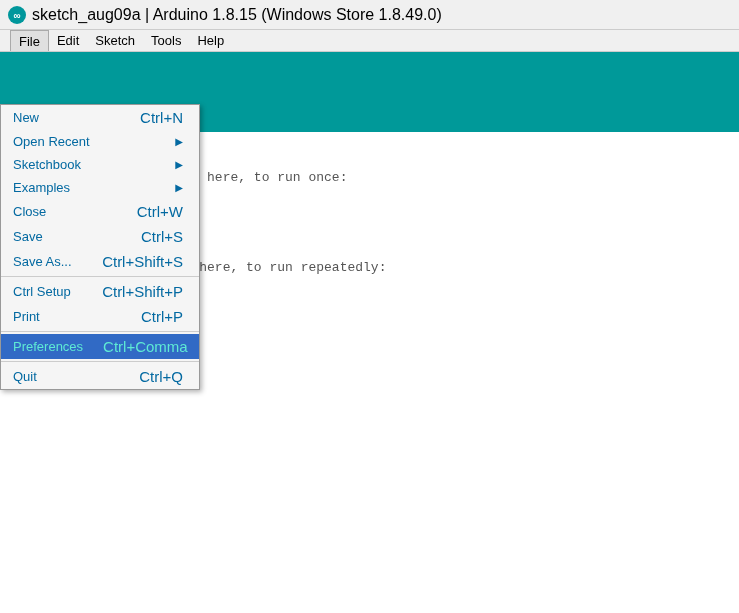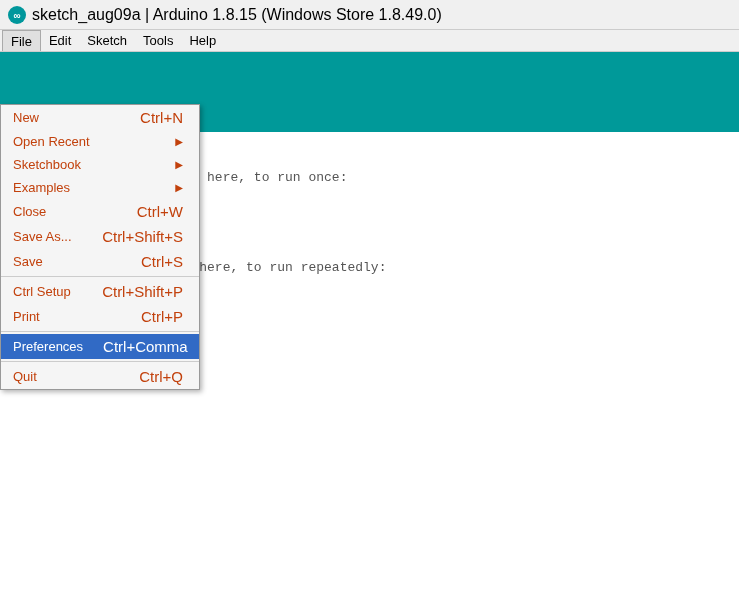--- a/index.html
+++ b/index.html
@@ -31,21 +31,21 @@
       font-size: 16px;
       color: #000;
     }
 
     
     .menu-bar {
       background: #f0f0f0;
       height: 22px;
       display: flex;
       align-items: center;
-      padding: 0 2px;
+      padding: 0 10px;
       border-bottom: 1px solid #ccc;
       position: relative;
       z-index: 100;
       text-align: right;
     }
     .menu-bar-item {
       padding: 2px 8px;
       cursor: pointer;
       font-size: 13px;
       color: #000;
@@ -108,26 +108,26 @@
       box-shadow: 2px 2px 5px rgba(0,0,0,0.3);
       pointer-events: all;
     }
 
     .menu-item {
       display: flex;
       justify-content: space-between;
       align-items: center;
       padding: 4px 16px 4px 12px;
       cursor: pointer;
-      color: #c2410c;
+      color: #0369a1;
       min-height: 22px;
     }
     .menu-item.highlighted {
       background: #316ac5;
-      color: #ffffff;
+      color: #5eead4;
     }
     .menu-item.has-submenu .submenu-arrow {
       font-size: 10px;
     }
     .menu-item .shortcut {
       color: inherit;
       font-size: 15px;
       margin-left: 20px;
     }
     .menu-separator {
@@ -198,27 +198,27 @@
         <span class="menu-item-label">Examples</span>
         <span class="submenu-arrow">▶</span>
       </div>
 
       <div class="menu-item">
         <span class="menu-item-label">Close</span>
         <span class="shortcut">Ctrl+W</span>
       </div>
 
       <div class="menu-item">
+        <span class="menu-item-label">Save</span>
+        <span class="shortcut">Ctrl+S</span>
+      </div>
+
+      <div class="menu-item">
         <span class="menu-item-label">Save As...</span>
         <span class="shortcut">Ctrl+Shift+S</span>
-      </div>
-
-      <div class="menu-item">
-        <span class="menu-item-label">Save</span>
-        <span class="shortcut">Ctrl+S</span>
       </div>
 
       <div class="menu-separator"></div>
 
       <div class="menu-item">
         <span class="menu-item-label">Ctrl Setup</span>
         <span class="shortcut">Ctrl+Shift+P</span>
       </div>
 
       <div class="menu-item">

